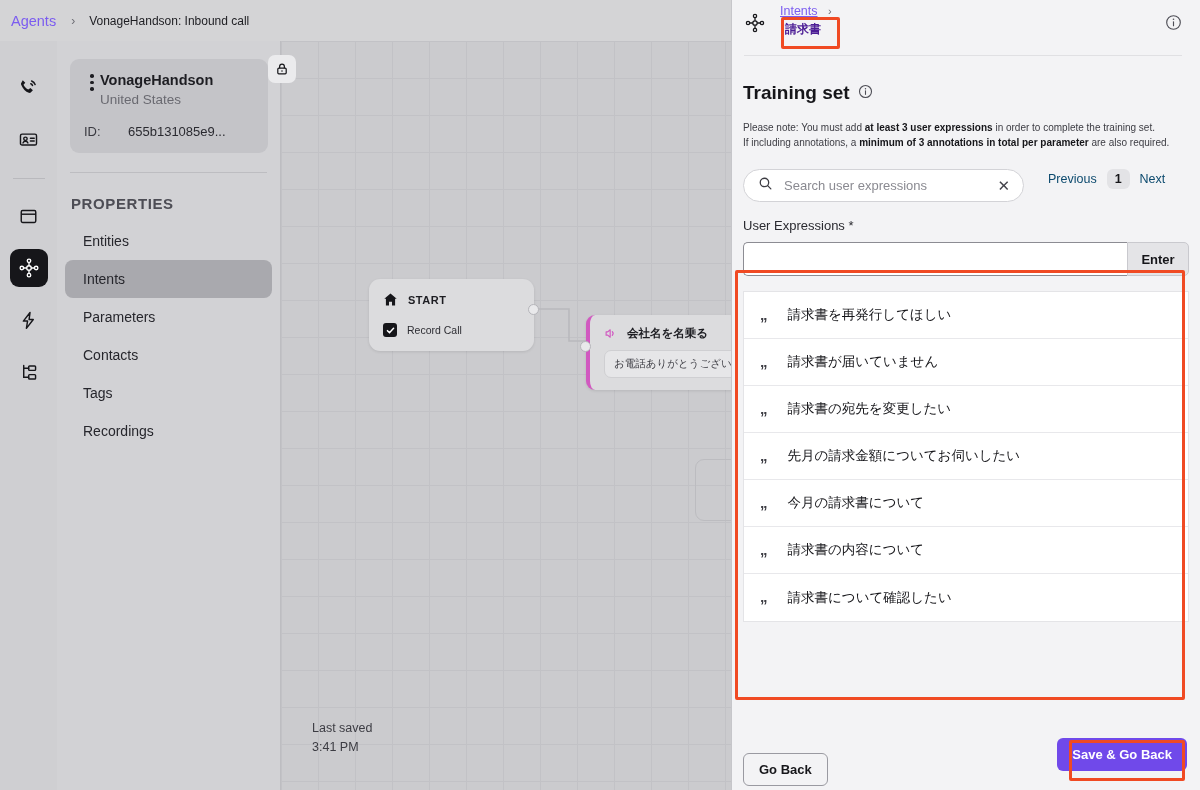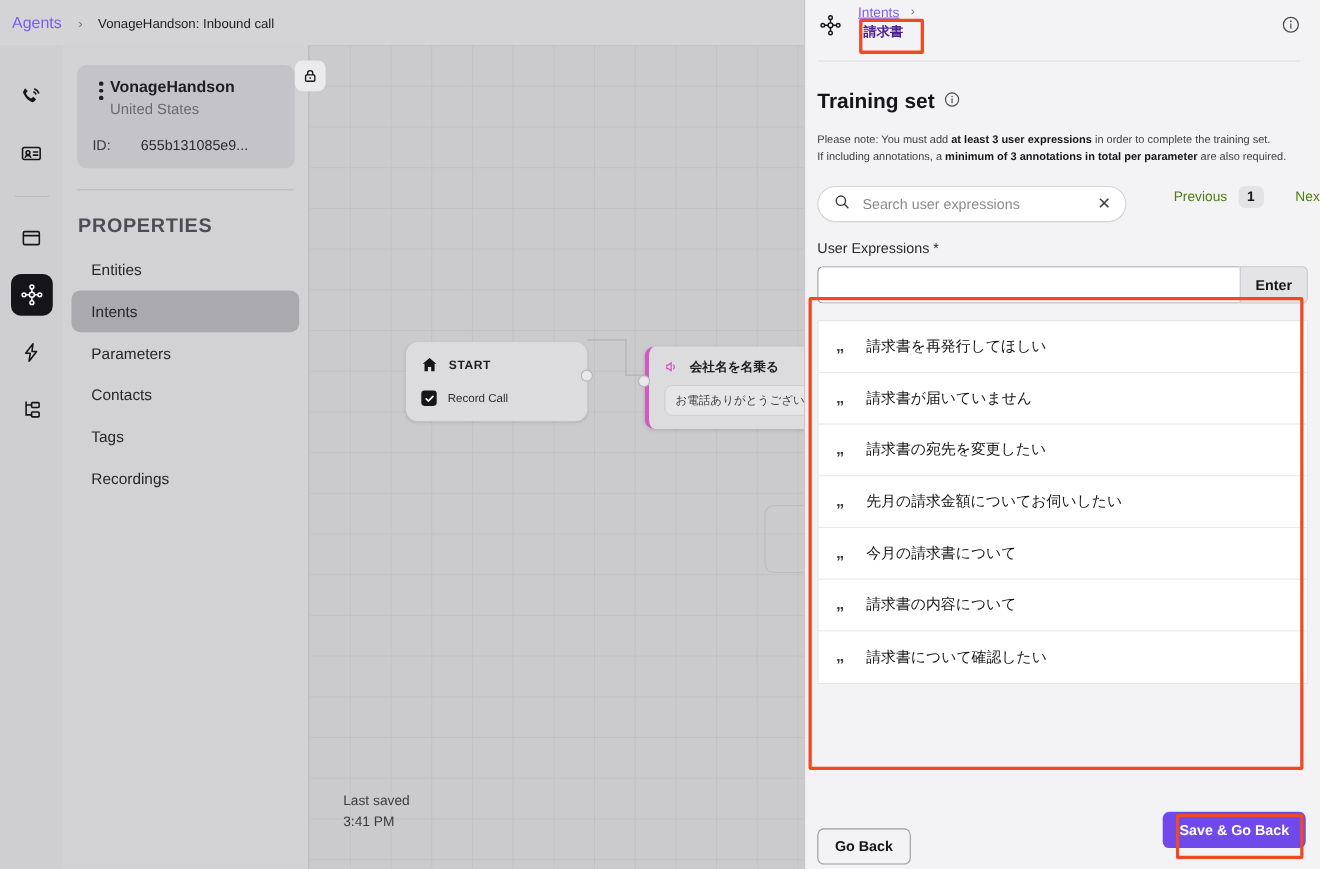--- a/index.html
+++ b/index.html
@@ -59,21 +59,21 @@
   .agent-idrow { display: flex; margin-top: 15px; font-size: 13px; color: #2a2a30; }
   .agent-idlab { color: #3a3a41; width: 44px; }
   .agent-idval { font-weight: 500; }
   .lockbtn {
     position: absolute; left: 268px; top: 55px; width: 28px; height: 28px;
     border-radius: 7px; background: #ebebed; display: flex; align-items: center;
     justify-content: center; cursor: pointer; z-index: 6;
   }
   .side-hr { height: 1px; background: #bdbdc1; margin: 19px 13px 0 13px; }
   .prop-title {
-    font-size: 18px; letter-spacing: .6px; color: #4d4d55; font-weight: bold;
+    font-size: 15px; letter-spacing: .6px; color: #4d4d55; font-weight: bold;
     margin: 22px 0 10px 14px;
   }
   .prop-item {
     margin: 0 8px; padding: 11px 0 11px 18px; border-radius: 8px;
     font-size: 14px; color: #26262c; cursor: pointer;
   }
   .prop-item.sel { background: #a9a9ae; }
 
   
   .canvas {
@@ -82,21 +82,21 @@
     background-image:
       linear-gradient(to right, #c2c2c6 1px, transparent 1px),
       linear-gradient(to bottom, #c2c2c6 1px, transparent 1px);
     background-size: 37px 37px;
     overflow: hidden;
   }
   .node {
     position: absolute; background: #dcdcde; border-radius: 11px;
     box-shadow: 0 1px 3px rgba(0,0,0,.10);
   }
-  .node-start { left: 88px; top: 238px; width: 165px; padding: 13px 14px 14px; margin-top: 32px; }
+  .node-start { left: 88px; top: 238px; width: 165px; padding: 13px 14px 14px; }
   .nrow { display: flex; align-items: center; gap: 10px; }
   .nlabel { font-size: 11px; font-weight: bold; letter-spacing: .5px; color: #1d1d22; }
   .cbx { width: 14px; height: 14px; background: #16161a; border-radius: 3px;
          display:flex; align-items:center; justify-content:center; }
   .nsub { font-size: 10.5px; color: #2d2d33; }
   .node-say {
     left: 305px; top: 274px; width: 200px; padding: 11px 12px 12px 14px;
     border-left: 4px solid #d159c0; border-radius: 9px; background: #dcdcde;
   }
   .say-title { font-size: 11.5px; font-weight: bold; color: #1d1d22; font-family: Liberation Serif, serif; }
@@ -143,21 +143,21 @@
   .searchrow { display: flex; align-items: flex-start; margin: 19px 11px 0 11px; }
   .searchbox {
     flex: 0 0 281px; height: 33px; border: 1px solid #d3d3d7; border-radius: 17px;
     background: #fff; display: flex; align-items: center; padding: 0 13px 0 14px; gap: 11px;
   }
   .search-input { flex: 1; border: none; outline: none; font-size: 13px;
                   color: #16161a; background: transparent; font-family: inherit; }
   .search-input::placeholder { color: #8a8a91; }
   .clear-x { cursor: pointer; color: #44444b; font-size: 15px; line-height: 1; }
   .pager { display: flex; align-items: center; gap: 10px; margin-left: 24px; font-size: 12.5px; }
-  .pg-dim { color: #4d7c0f; cursor: pointer; margin-left: 19px; }
+  .pg-dim { color: #0c4a6e; cursor: pointer; }
   .pg-cur { background: #e3e3e6; color: #16161a; font-weight: bold;
             border-radius: 6px; padding: 3px 8px; cursor: pointer; }
 
   .expr-label { margin: 16px 0 0 11px; font-size: 13px; color: #2a2a30; }
   .expr-inputrow { display: flex; margin: 9px 11px 0 11px; }
   .expr-input {
     flex: 1; height: 34px; border: 1px solid #8c8c93; border-right: none;
     border-radius: 5px 0 0 5px; background: #fff; outline: none;
     font-size: 13px; padding: 0 10px; font-family: inherit; color: #16161a;
   }

